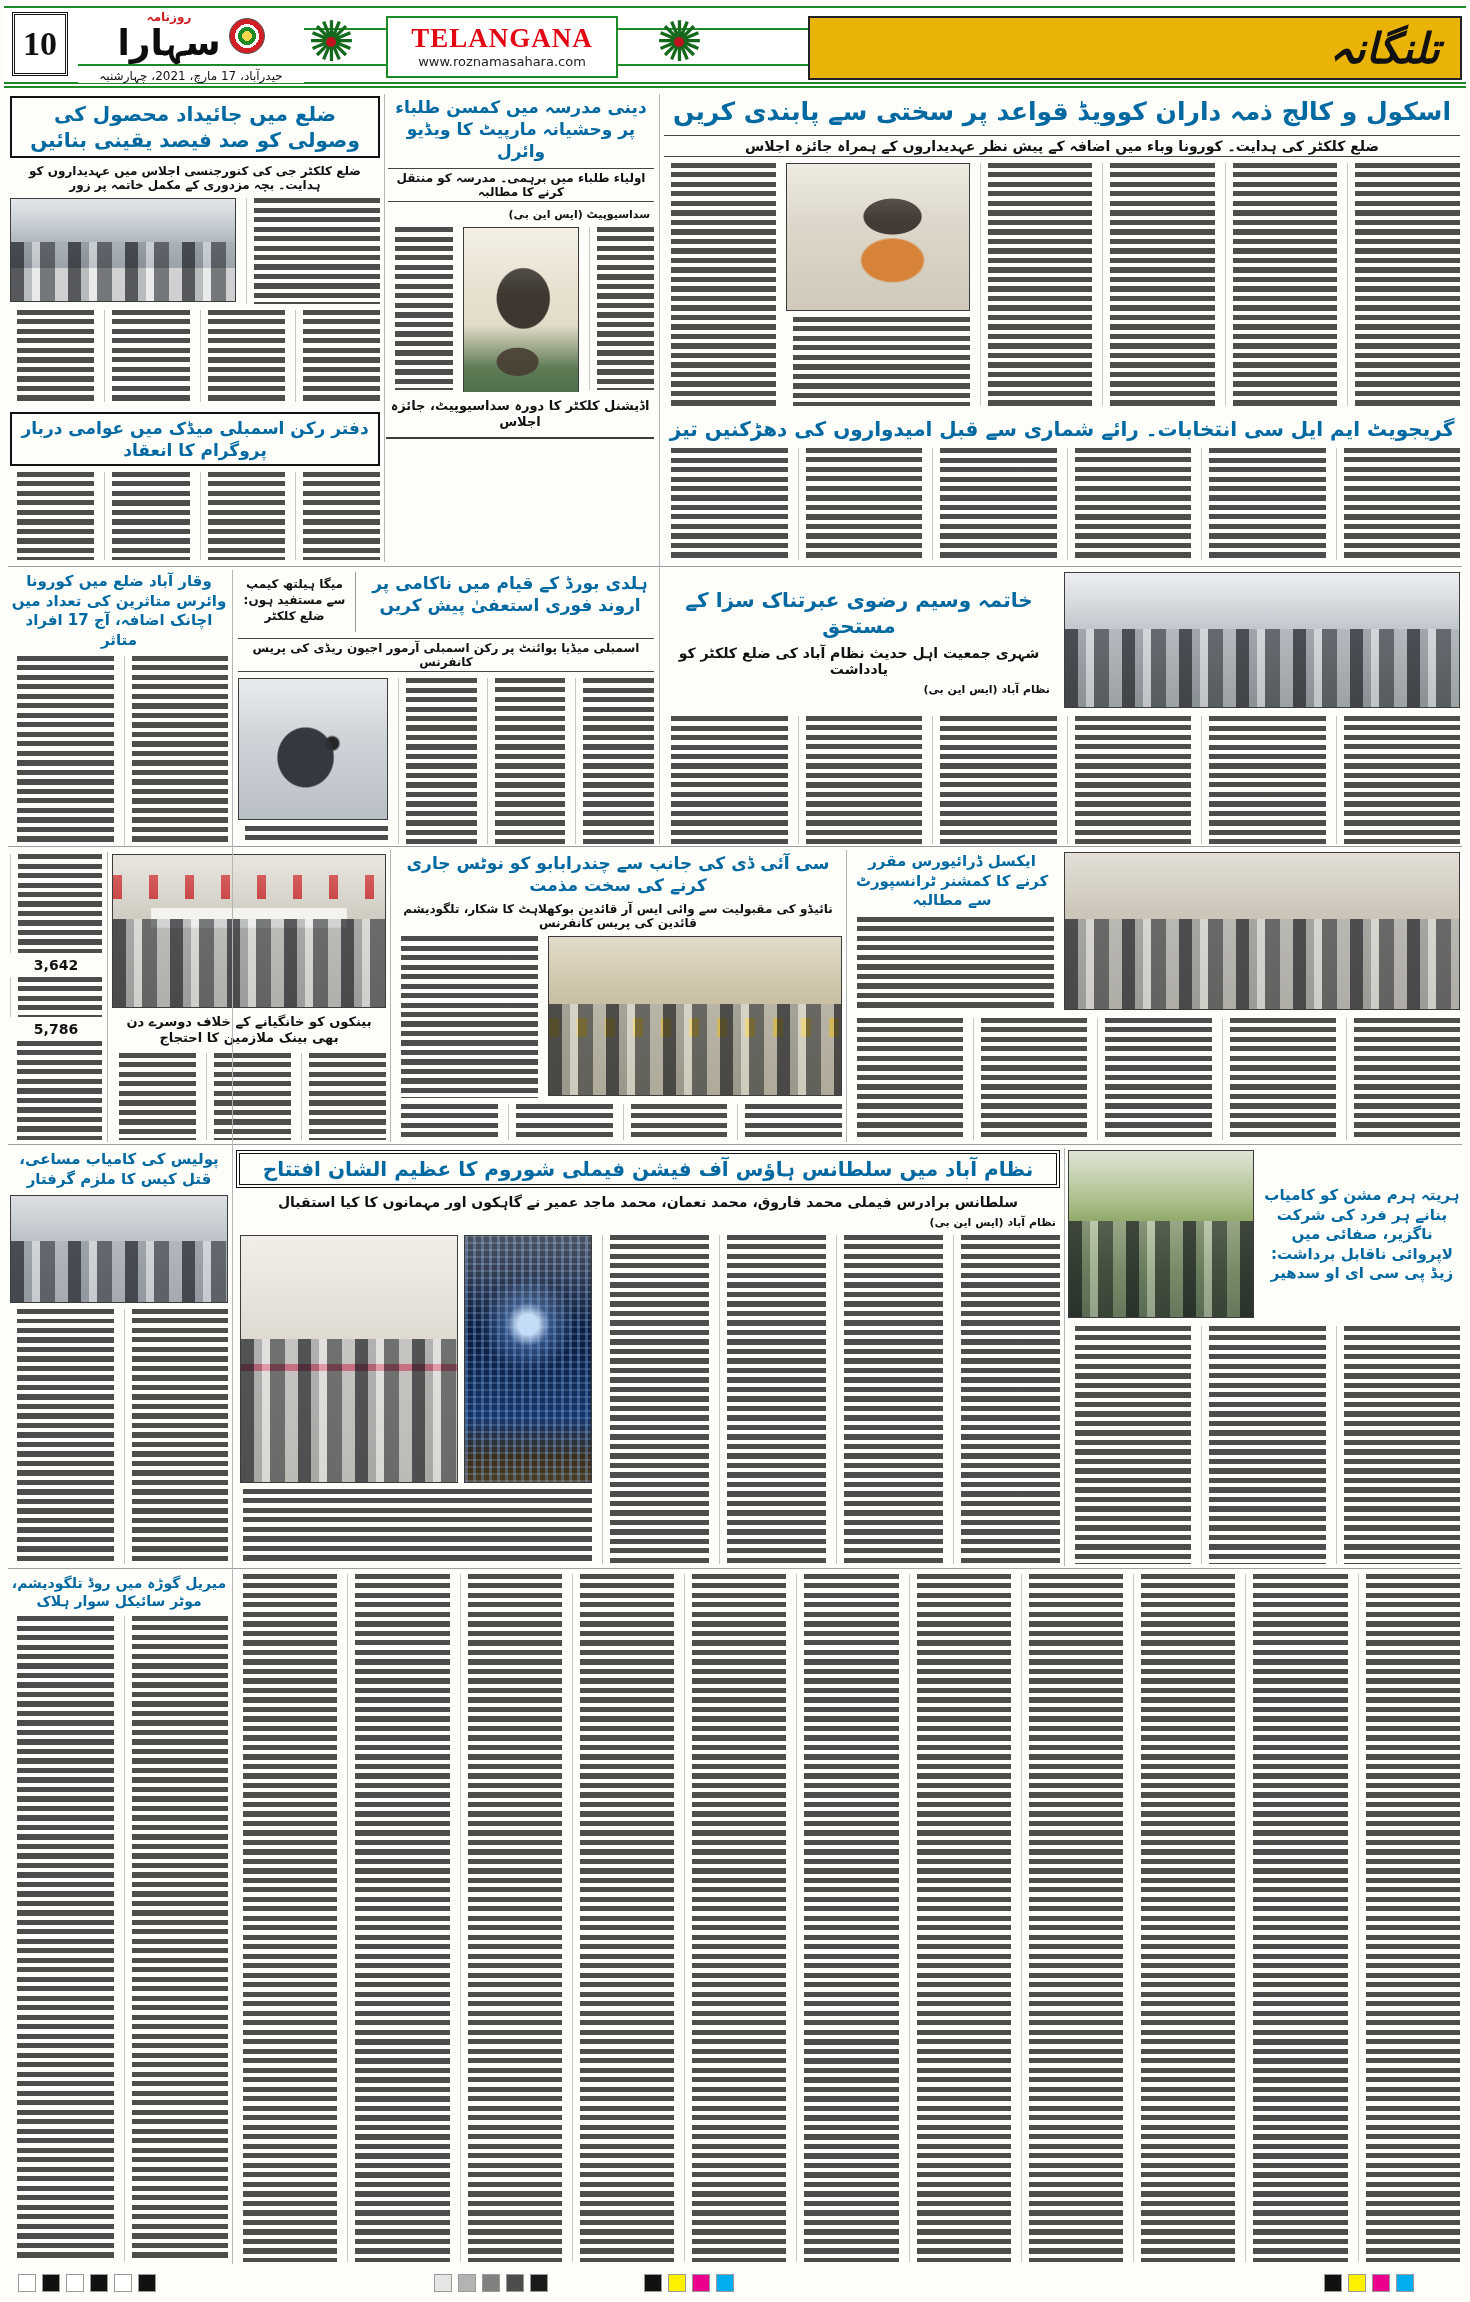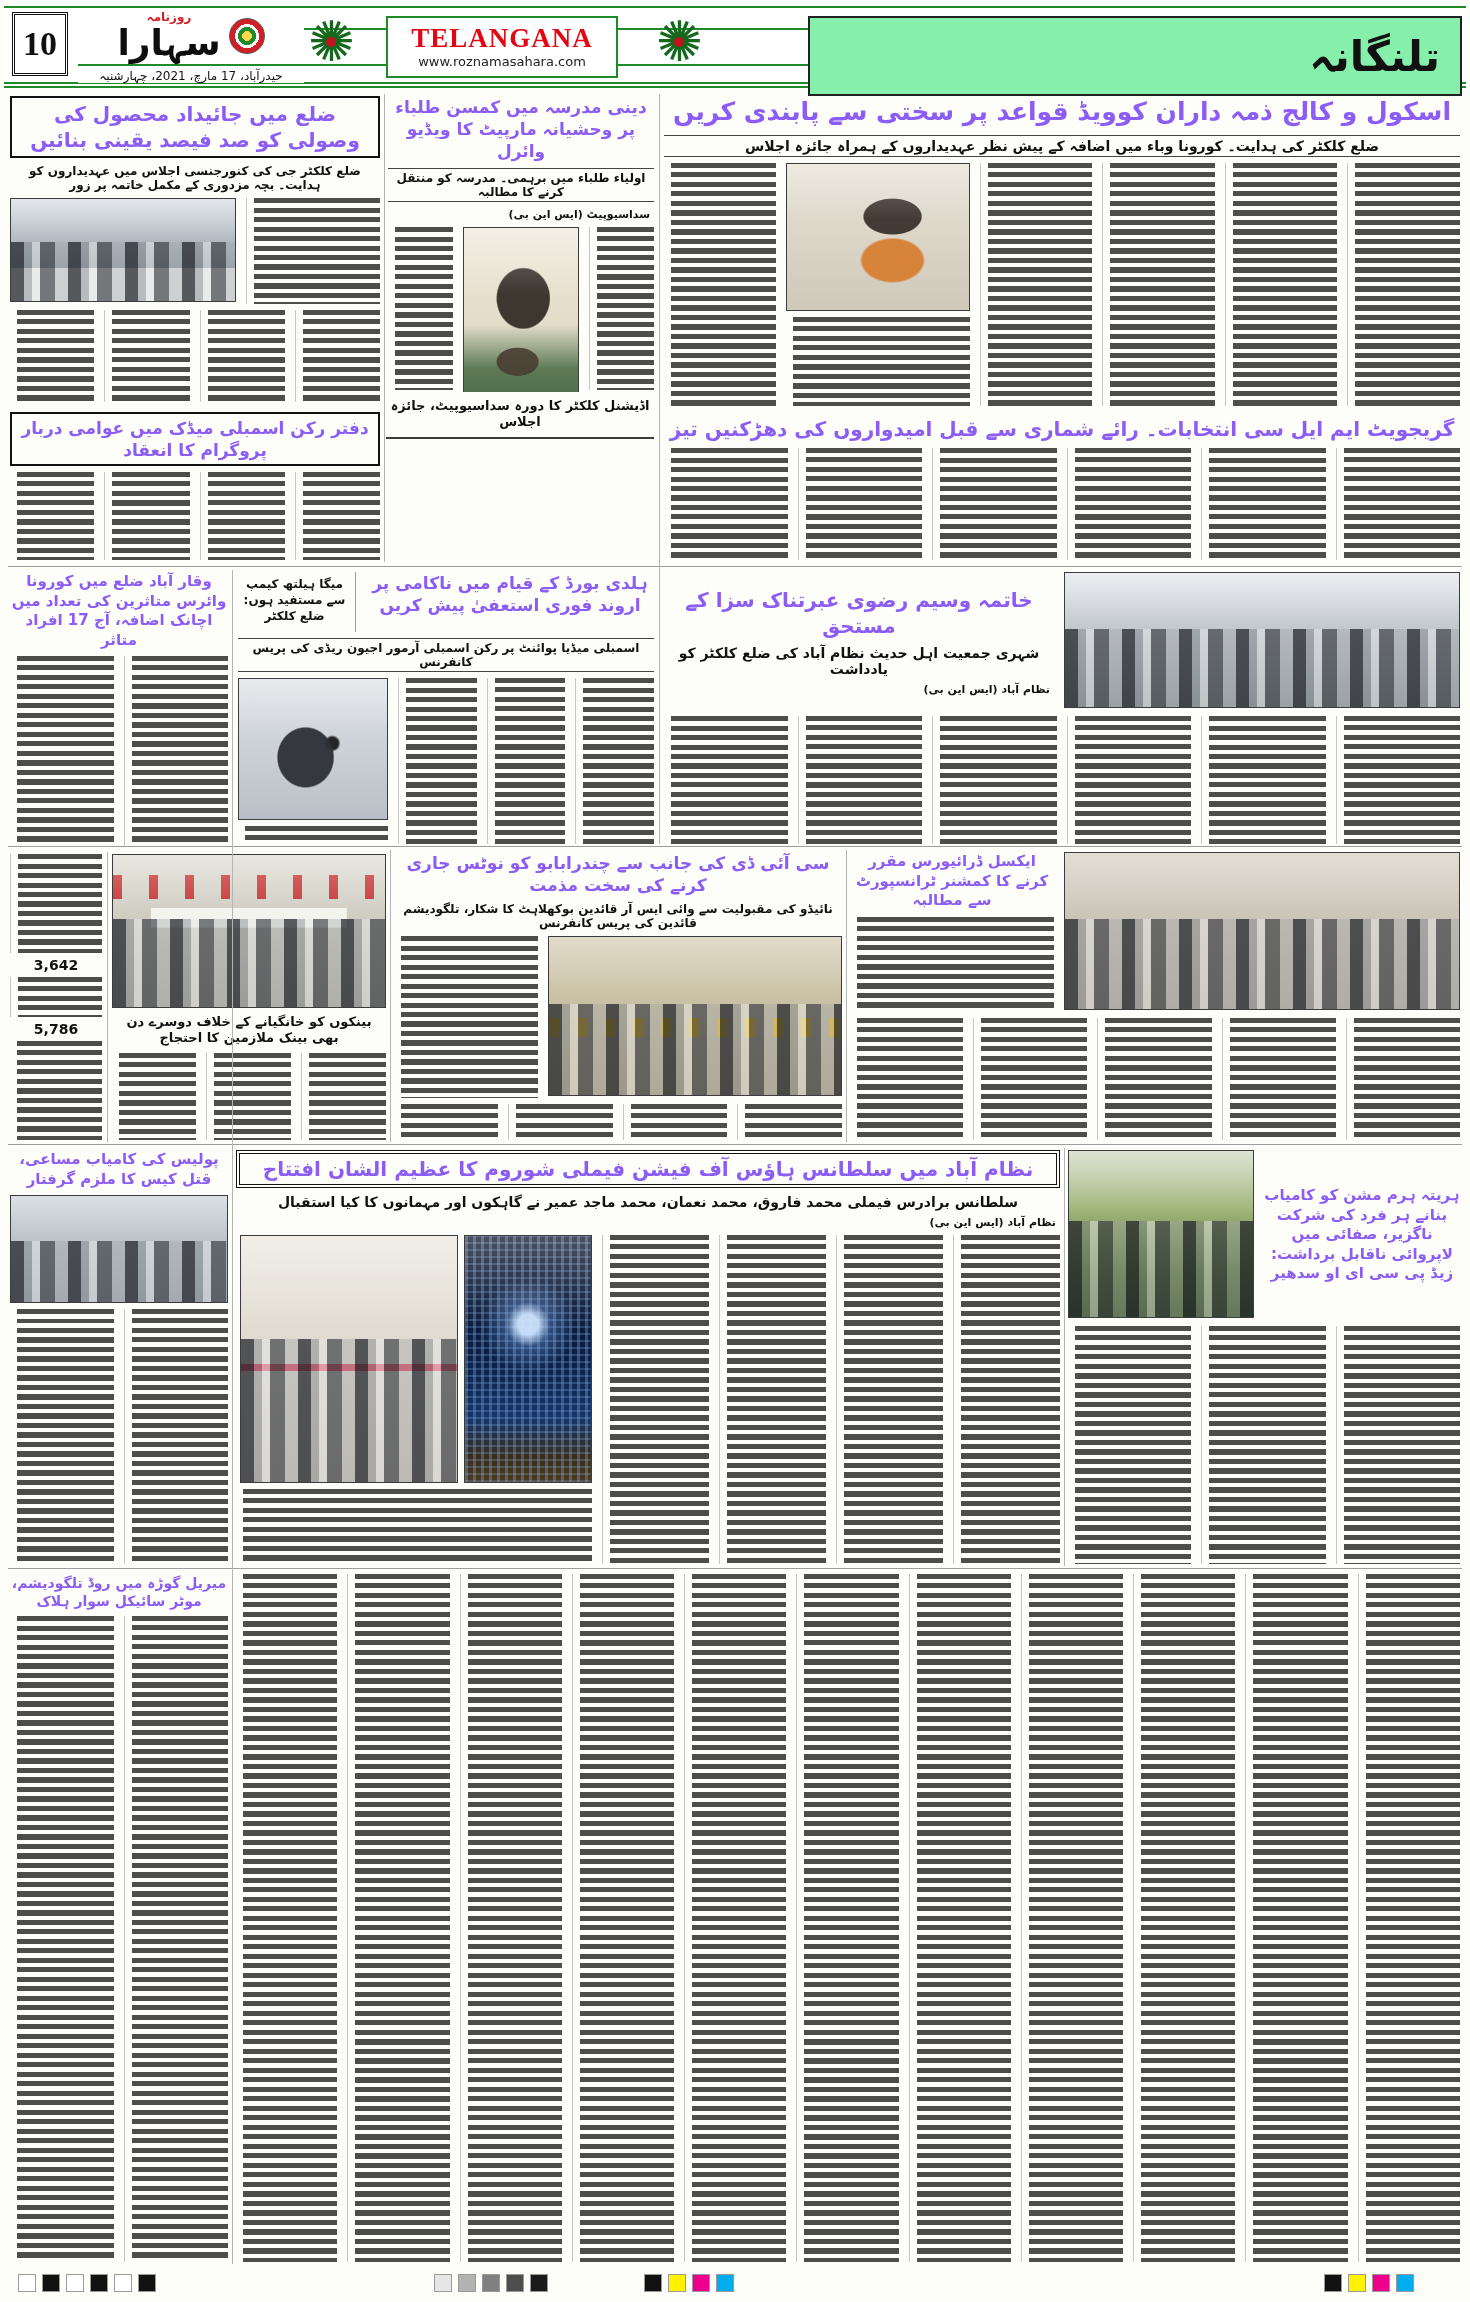--- a/index.html
+++ b/index.html
@@ -24,26 +24,26 @@
   .mast-title { font-size: 36px; font-weight: bold; line-height: 1.05; color: #0d0d0d; }
   .mast-date { font-size: 12px; border-top: 2px solid #1e8a28; margin-top: 2px; padding-top: 3px; }
   .burst { position: absolute; top: 6px; font-size: 56px; line-height: 1; color: #14691c; }
   .burst::after { content: ""; position: absolute; left: 50%; top: 50%; width: 10px; height: 10px;
                   margin: -5px 0 0 -5px; border-radius: 50%; background: #c1121f; }
   .tel-panel { position: absolute; left: 382px; top: 8px; width: 232px; height: 62px; background: #fff;
                border: 2px solid #1e8a28; text-align: center; padding-top: 5px; }
   .tel-en { font-family: "Liberation Serif", serif; font-weight: bold; font-size: 27px;
             color: #e30613; letter-spacing: 1px; direction: ltr; }
   .tel-url { font-size: 13px; color: #222; direction: ltr; }
-  .urdu-panel { position: absolute; left: 804px; top: 8px; width: 654px; height: 80px; background: #86efac;
-                border: 2px solid #222; display: flex; align-items: center; padding: 0 20px; }
+  .urdu-panel { position: absolute; left: 804px; top: 8px; width: 654px; height: 64px; background: #eab308;
+                border: 2px solid #222; display: flex; align-items: center; padding: 0 20px; font-style: italic; }
   .urdu-ed { font-size: 42px; font-weight: bold; }
 
   
-  .hl { font-weight: bold; color: #8b5cf6; text-align: center; line-height: 1.3; }
+  .hl { font-weight: bold; color: #0369a1; text-align: center; line-height: 1.3; }
   .hl1 { font-size: 25px; } .hl2 { font-size: 20px; } .hl3 { font-size: 17px; }
   .hl4 { font-size: 15px; } .hl5 { font-size: 14px; }
   .boxed { border: 2px solid #111; padding: 3px 6px; }
   .dbl { border: 4px double #111; padding: 2px 6px; }
   .sub { font-weight: bold; text-align: center; color: #111; }
   .sub1 { font-size: 14px; } .sub2 { font-size: 12px; }
   .ruledtext { border-top: 1px solid #444; border-bottom: 1px solid #444; padding: 2px 0; }
   .byline { font-size: 11px; font-weight: bold; text-align: right; padding: 0 4px; }
   .cap { font-weight: bold; font-size: 13px; text-align: center; line-height: 1.25; }
   .row { display: flex; gap: 10px; min-height: 0; }

